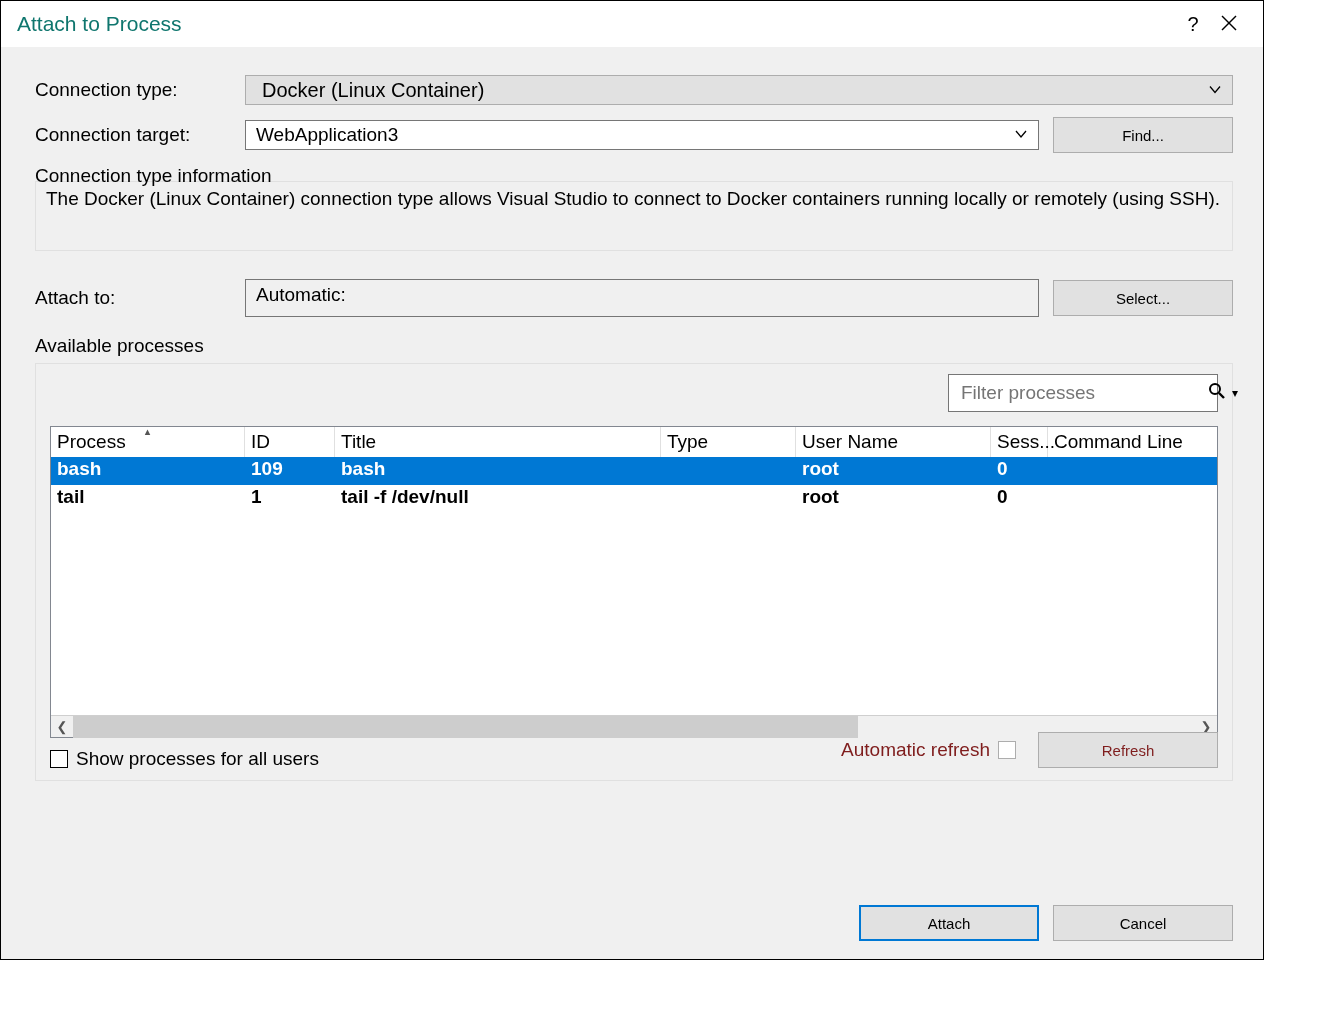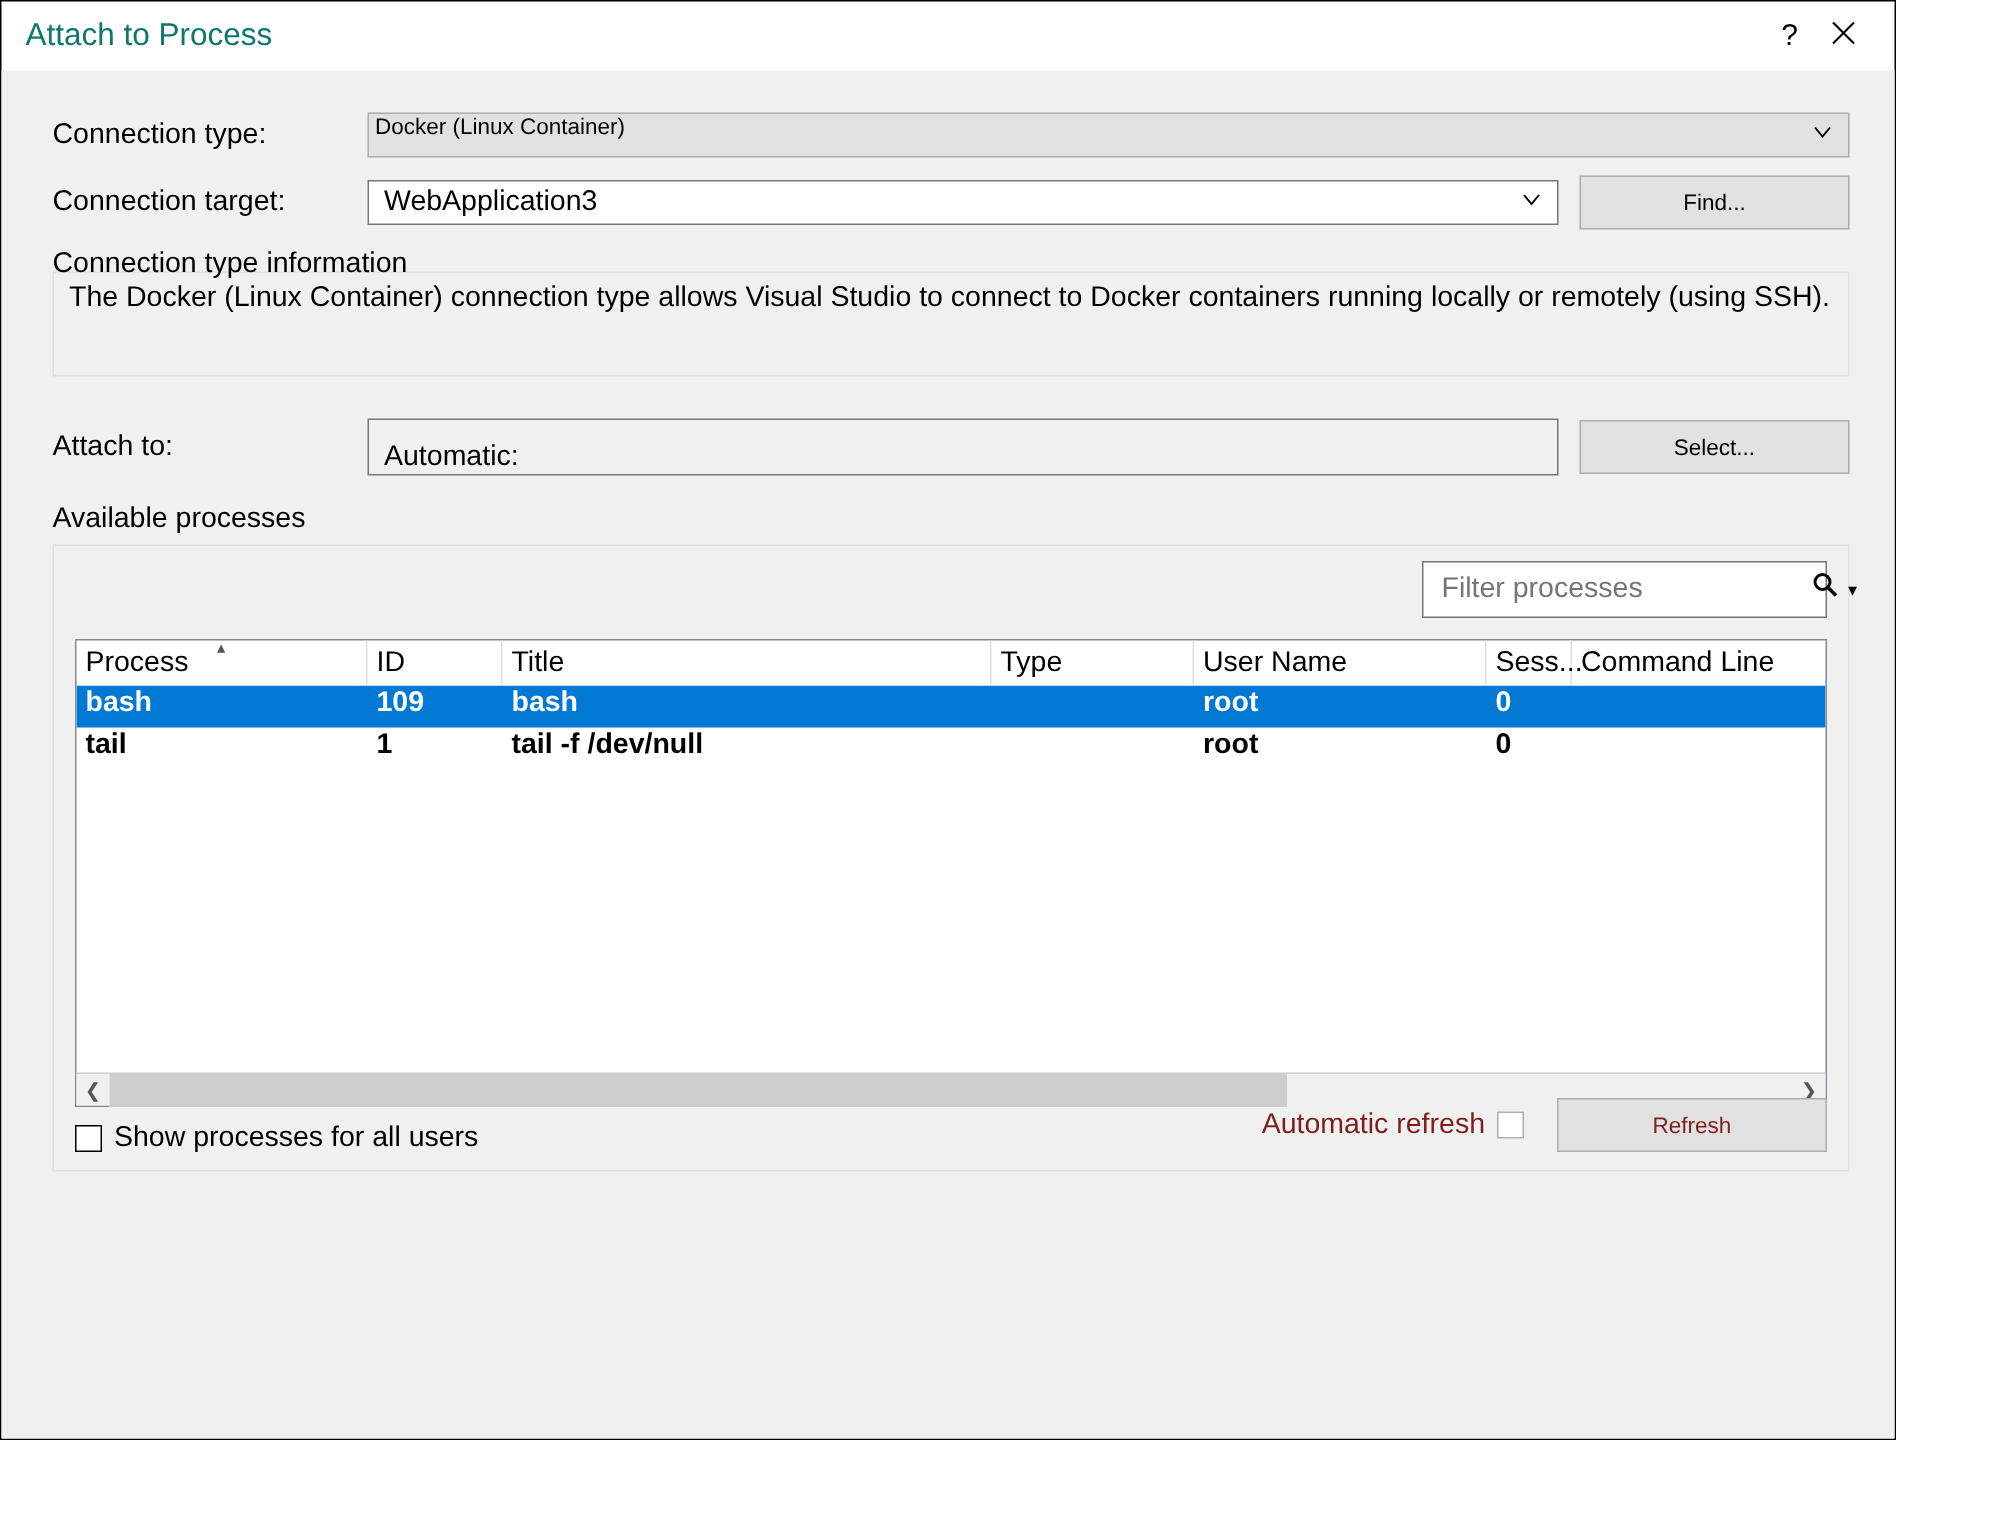--- a/index.html
+++ b/index.html
@@ -11,21 +11,21 @@
   .titlebar .close { width: 36px; text-align: center; cursor: pointer; }
   .titlebar .close svg { width: 16px; height: 16px; }
 
   .client { background: #f0f0f0; position: absolute; top: 46px; left: 0; right: 0; bottom: 0; padding: 28px 30px 18px 34px; }
 
   .row { display: flex; align-items: center; margin-bottom: 12px; }
   .label { width: 210px; font-size: 19px; color: #000; }
 
   .dropdown-big {
     flex: 1; height: 30px; background: #e1e1e1; border: 1px solid #adadad;
-    display: flex; align-items: flex-start; padding: 0 4px; font-size: 15px;
+    display: flex; align-items: center; padding: 0 16px; font-size: 20px;
     position: relative; cursor: pointer;
   }
   .dropdown-big .chev { position: absolute; right: 10px; top: 50%; transform: translateY(-50%); }
 
   .combo-white {
     flex: 1; height: 30px; background: #fff; border: 1px solid #767676;
     display: flex; align-items: center; padding: 0 10px; font-size: 19px;
     position: relative;
   }
   .combo-white .chev { position: absolute; right: 10px; top: 50%; transform: translateY(-50%); cursor: pointer; }
@@ -37,21 +37,21 @@
   }
   .btn-primary { border: 2px solid #0078d4; }
 
   .infotop { font-size: 19px; margin-top: 10px; }
   .infobox { border: 1px solid #e0e0e0; background: #f0f0f0; padding: 6px 10px 40px 10px; margin-top: -6px; font-size: 19px; }
 
   .fieldset-label { font-size: 19px; margin-top: 18px; margin-bottom: 6px; }
 
   .attach-field {
     flex: 1; height: 38px; border: 1px solid #767676; background: #f0f0f0;
-    display: flex; align-items: flex-start; padding: 14px 10px; font-size: 19px;
+    display: flex; align-items: flex-start; padding: 4px 10px; font-size: 19px;
   }
 
   .proc-area { border: 1px solid #e0e0e0; padding: 12px 14px 10px 14px; margin-top: 6px; background: #f0f0f0; position: relative; }
 
   .filter {
     position: absolute; right: 14px; top: 10px; width: 270px; height: 38px;
     border: 1px solid #767676; background: #fff; display: flex; align-items: center;
     padding: 0 10px; font-size: 19px; color: #6d6d6d;
   }
   .filter input { flex:1; border:none; outline:none; font-size:19px; }
@@ -222,15 +222,23 @@
       <div class="refresh-row">
         <span>Automatic refresh</span>
         <span class="chkbox" style="border-color:#adadad;"></span>
         <div class="btn" style="margin-left:14px;">
             <span>Refresh</span>
           </div>
       </div>
 
     </div>
 
+    <div class="footer">
+      <div class="btn btn-primary">
+          <span>Attach</span>
+        </div>
+      <div class="btn">
+          <span>Cancel</span>
+        </div>
+    </div>
 
   </div>
 </div>
 
 </body></html>

